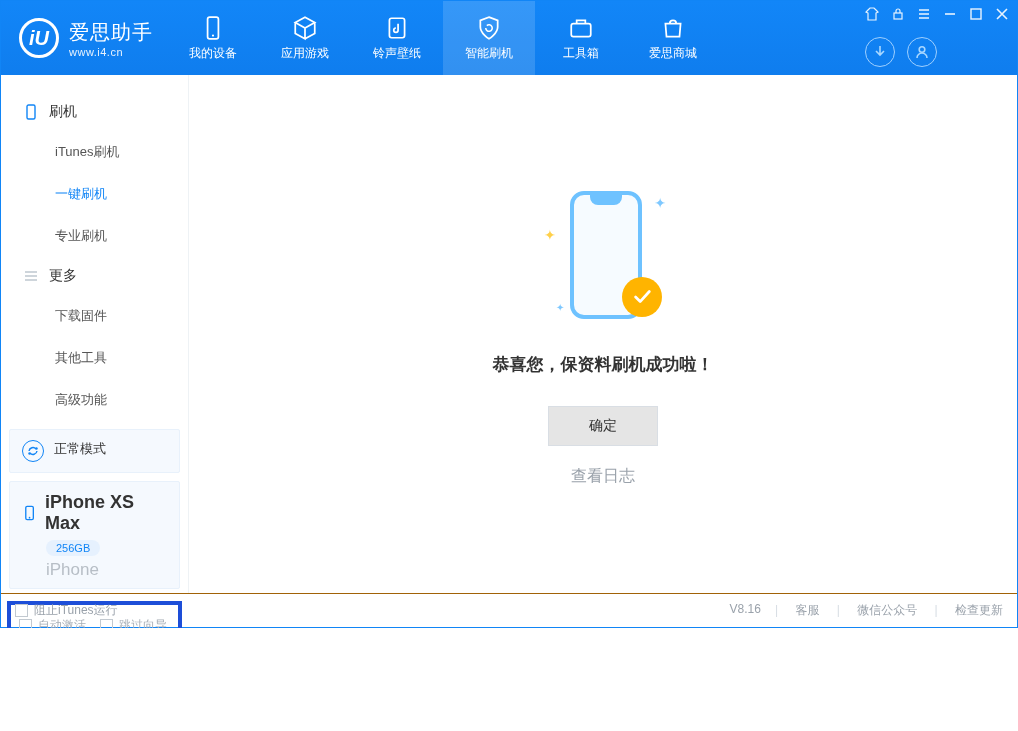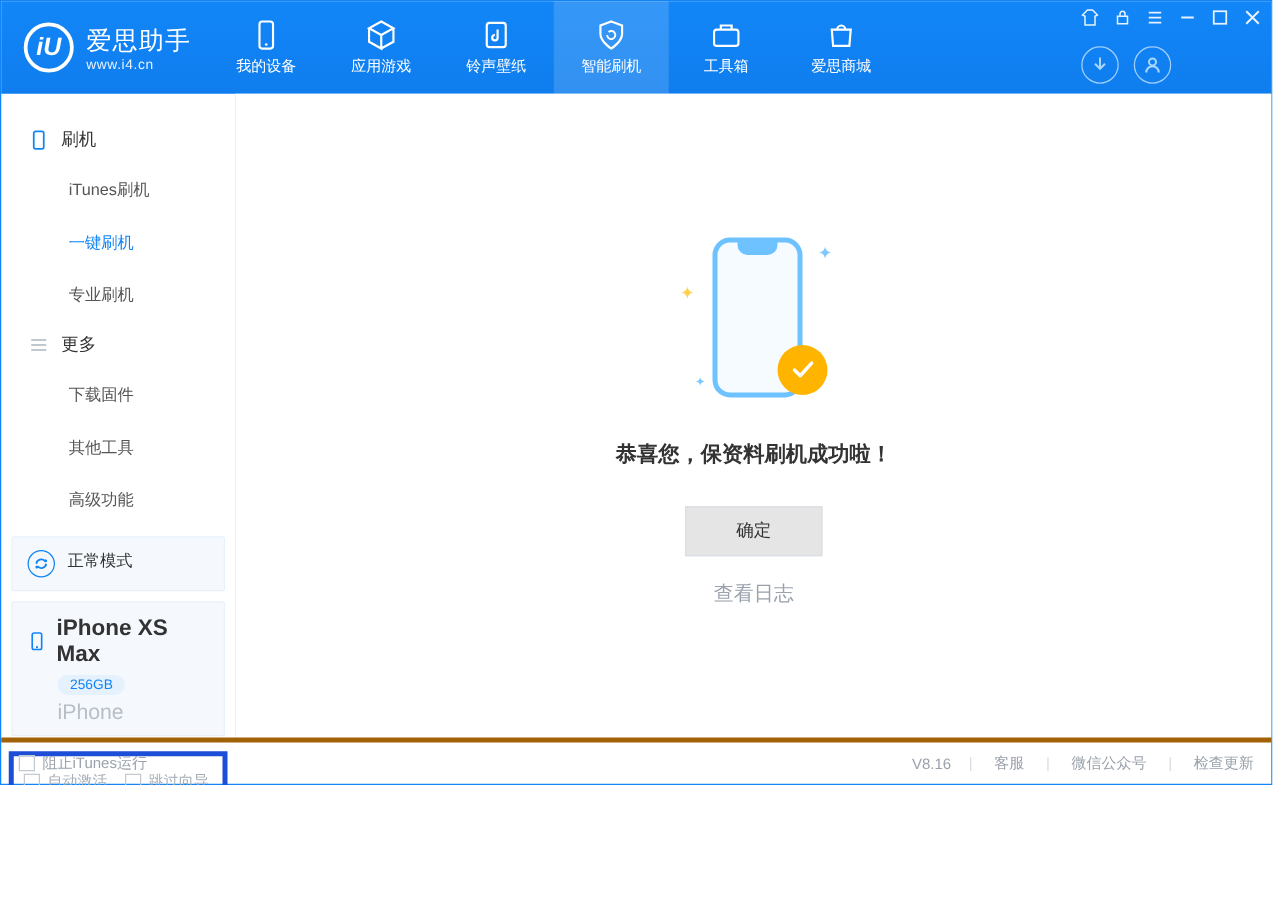--- a/index.html
+++ b/index.html
@@ -28,21 +28,21 @@
   .side-item.active { color: #1185f6; }
   .side-status { background: #f5f9fe; border: 1px solid #e8f1fb; margin: 8px; padding: 10px 12px; border-radius: 2px; display: flex; gap: 10px; font-size: 13px; color: #333; }
   .pill-icon { width: 22px; height: 22px; border-radius: 50%; border: 1.5px solid #1185f6; display: flex; align-items: center; justify-content: center; }
   .device-card { background: #f5f9fe; border: 1px solid #e8f1fb; margin: 0 8px 8px 8px; padding: 10px 12px 8px 12px; border-radius: 2px; }
   .device-card .name { font-weight: 600; font-size: 18px; color: #333; display: flex; align-items: center; gap: 8px; }
   .storage-pill { display: inline-block; margin-top: 6px; margin-left: 24px; font-size: 11px; color: #1185f6; background: #e6f1fe; border-radius: 10px; padding: 2px 10px; }
   .device-card .type { margin-left: 24px; font-size: 17px; color: #b7bec6; margin-top: 4px; }
   .outlined-box { border: 4px solid #1d4ed8; margin: 4px 6px 4px 6px; padding: 12px 8px; display: flex; gap: 14px; align-items: center; }
   .chk { display: flex; align-items: center; gap: 6px; font-size: 12px; color: #a7aeb6; cursor: pointer; }
   .chk .box { width: 13px; height: 13px; border: 1px solid #c2c9d0; }
-  .bottom-bar { border-top: 4px solid #a16207; padding: 8px 14px; display: flex; align-items: center; font-size: 12px; color: #9aa2ab; }
+  .bottom-bar { border-top: 1px solid #a16207; padding: 8px 14px; display: flex; align-items: flex-start; font-size: 12px; color: #9aa2ab; }
   .bottom-bar .sep { color: #d7dde3; margin: 0 14px; }
   .main-area { flex: 1; background: #fff; display: flex; flex-direction: column; align-items: center; justify-content: center; }
   .illus { width: 130px; height: 150px; position: relative; margin-bottom: 22px; }
   .sparkle { position: absolute; color: #ffd04a; font-size: 14px; }
   .phone { position: absolute; left: 32px; top: 10px; width: 72px; height: 128px; border: 4px solid #6ec2ff; border-radius: 14px; background: #f6fbff; }
   .phone:before { content:""; position:absolute; top:-2px; left:50%; transform:translateX(-50%); width:32px; height:12px; background:#6ec2ff; border-radius:0 0 8px 8px; }
   .check-badge { position: absolute; right: 6px; bottom: 14px; width: 40px; height: 40px; background: #ffb400; border-radius: 50%; display: flex; align-items: center; justify-content: center; }
   .check-badge svg { width: 22px; height: 22px; }
   .success-msg { font-size: 17px; font-weight: 600; color: #333; margin-bottom: 30px; }
   .ok-btn { border: 1px solid #d9dee4; background: #e5e5e5; padding: 10px 40px; font-size: 14px; color: #333; cursor: pointer; margin-bottom: 20px; }

